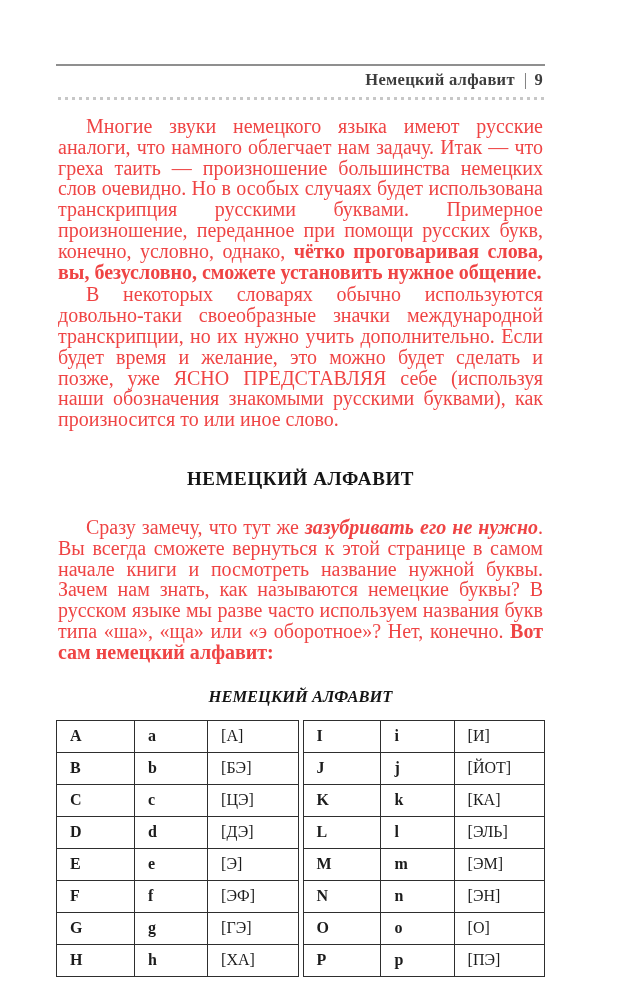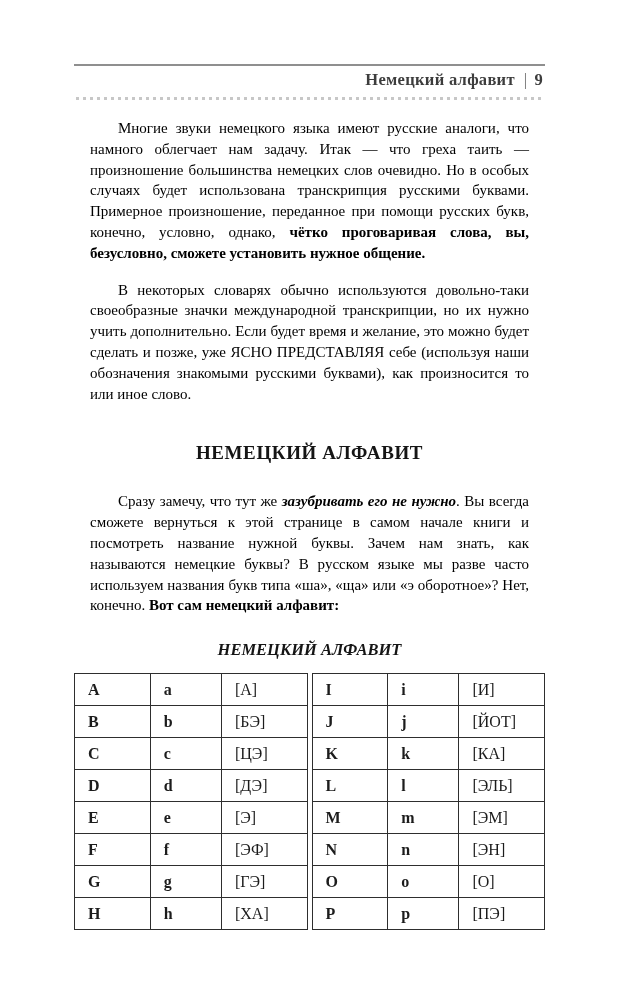--- a/index.html
+++ b/index.html
@@ -6,21 +6,21 @@
     margin: 0;
     padding: 0;
     background: #ffffff;
   }
   .page {
     position: relative;
     width: 619px;
     height: 1000px;
     background: #ffffff;
     box-sizing: border-box;
-    padding: 64px 74px 0 74px;
+    padding: 64px 74px 0 56px;
     overflow: hidden;
     font-family: "Liberation Serif", "DejaVu Serif", serif;
     color: #1c1c1c;
     border-radius: 7px;
   }
   
   .header-rule {
     border-top: 2px solid #8f8f8f;
     height: 0;
   }
@@ -41,26 +41,26 @@
     margin-top: 5px;
     height: 7px;
     background-image: radial-gradient(ellipse 3px 2.2px at 3.5px 3.5px, #c7c7c7 58%, rgba(255,255,255,0) 62%);
     background-size: 7px 7px;
     background-repeat: repeat-x;
   }
   .header-block { margin-bottom: 14px; }
 
   
   .body-p {
-    margin: 16px;
-    font-size: 15px;
+    margin: 2px;
+    font-size: 20px;
     line-height: 20.8px;
     text-align: justify;
     text-indent: 28px;
-    color: #000000;
+    color: #ef4444;
   }
 
   
   .section-heading {
     margin: 38px 0 27px 0;
     text-align: center;
     font-size: 19px;
     font-weight: bold;
     letter-spacing: 0.6px;
     color: #151515;

